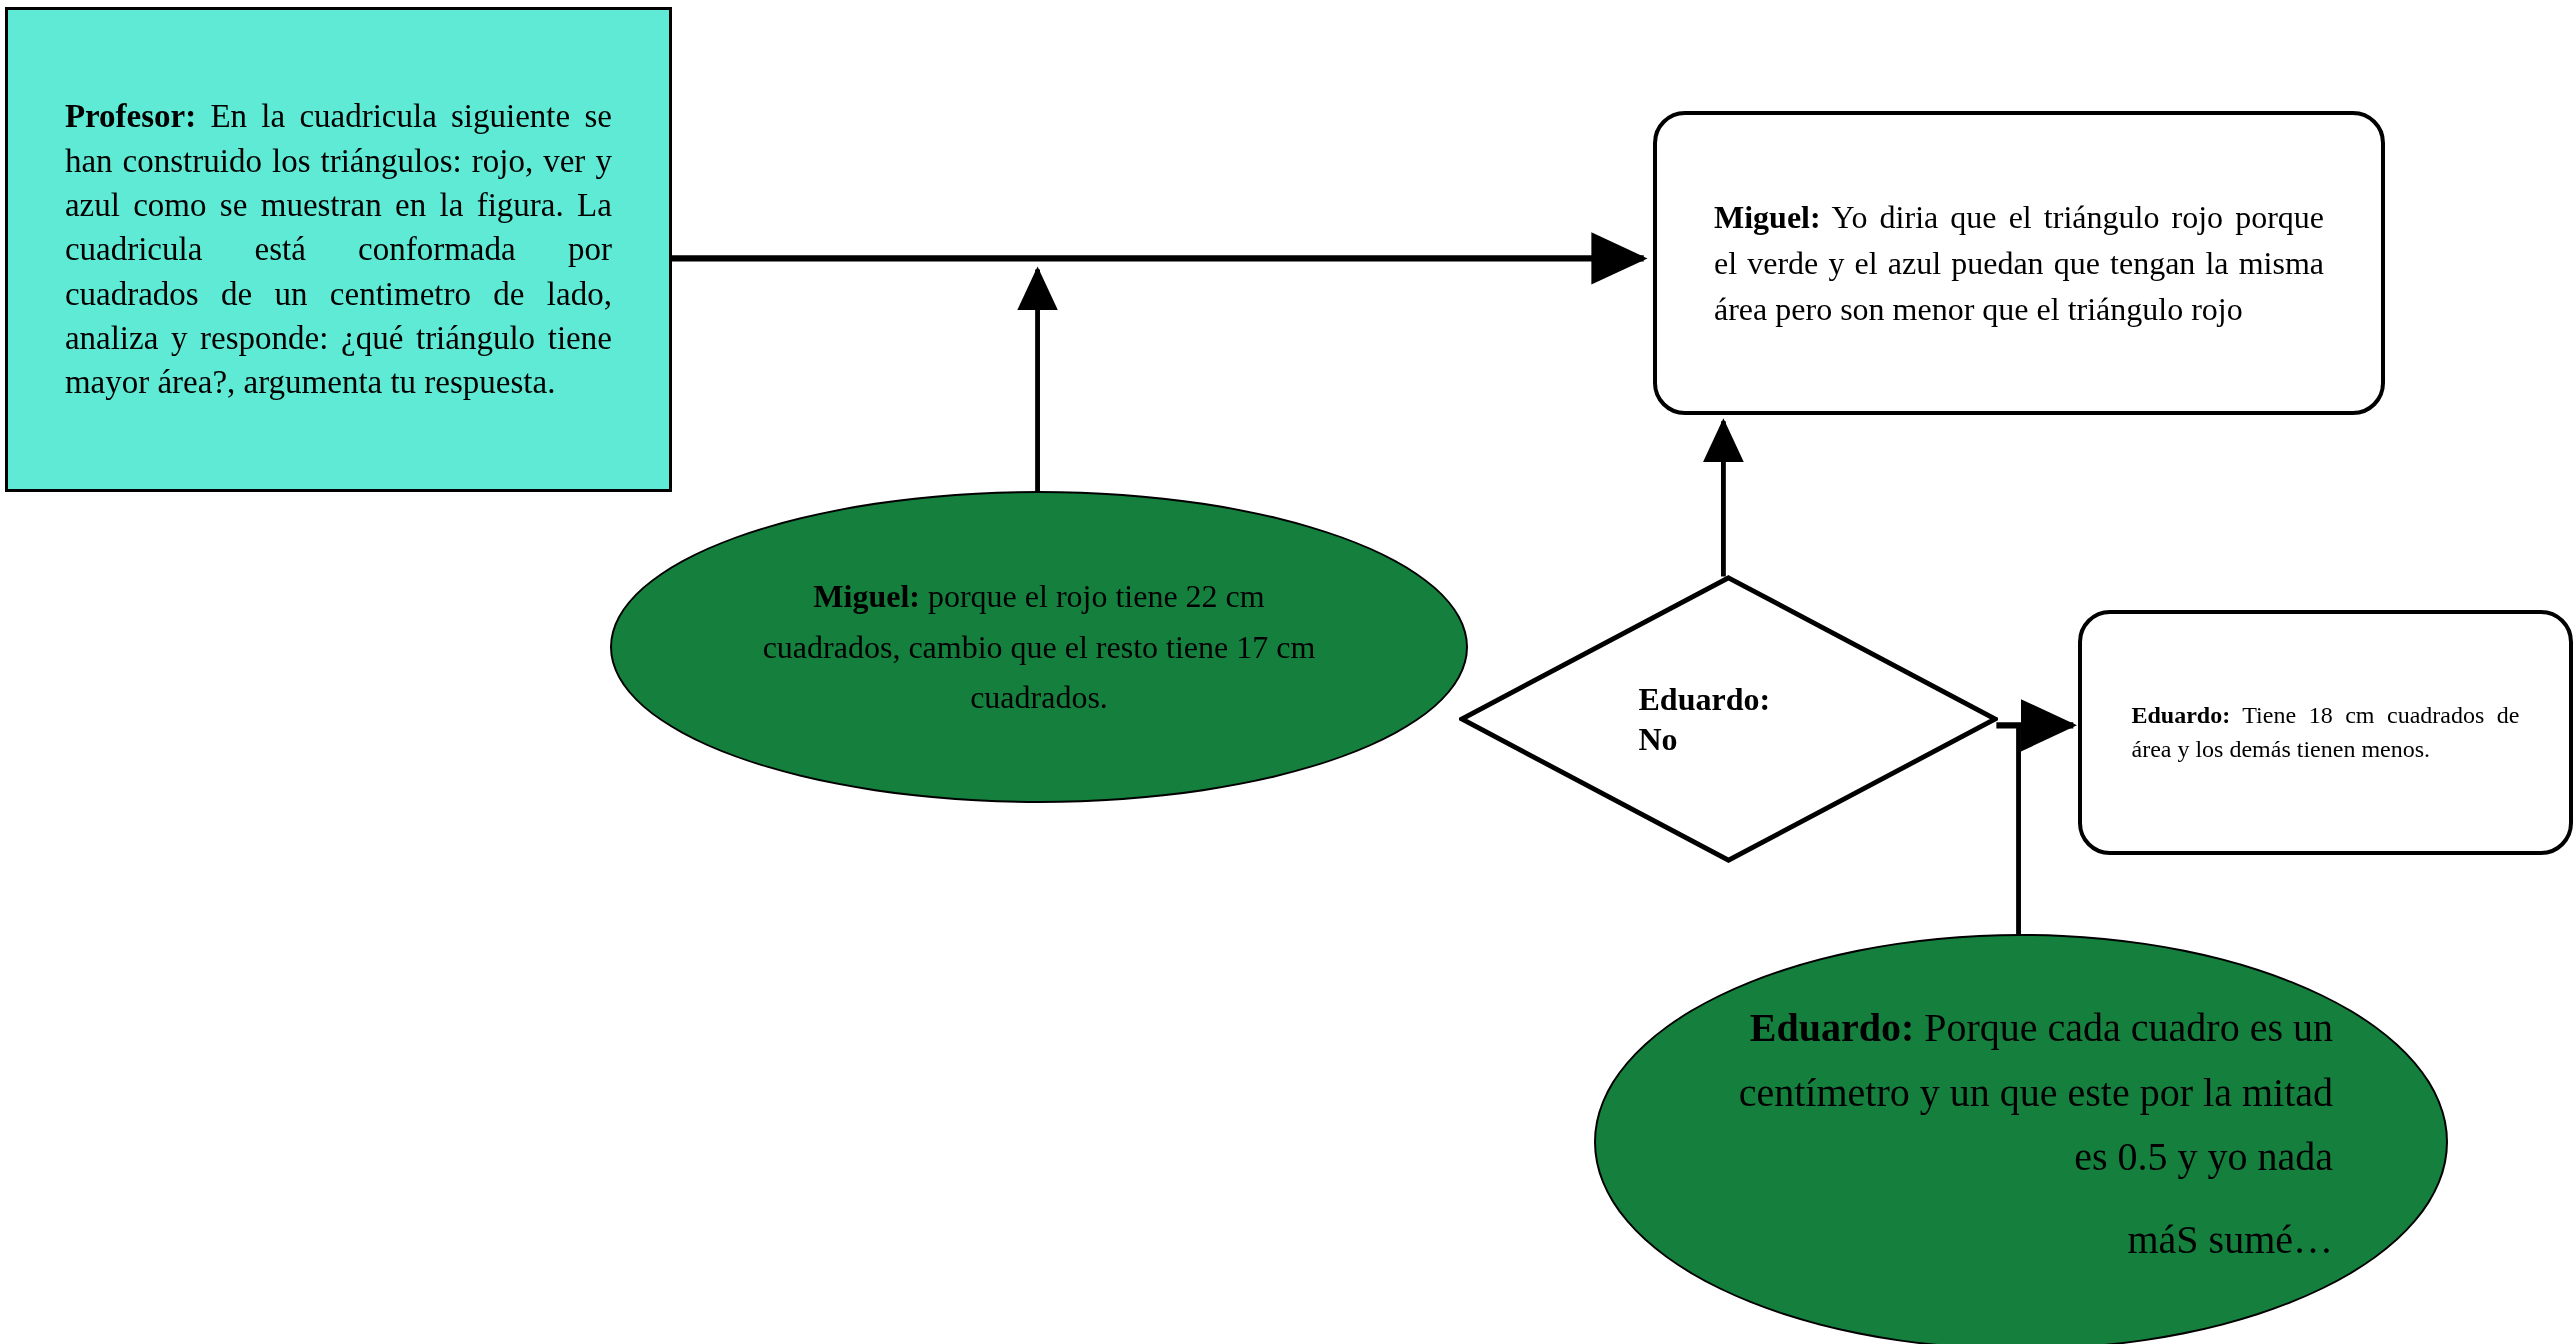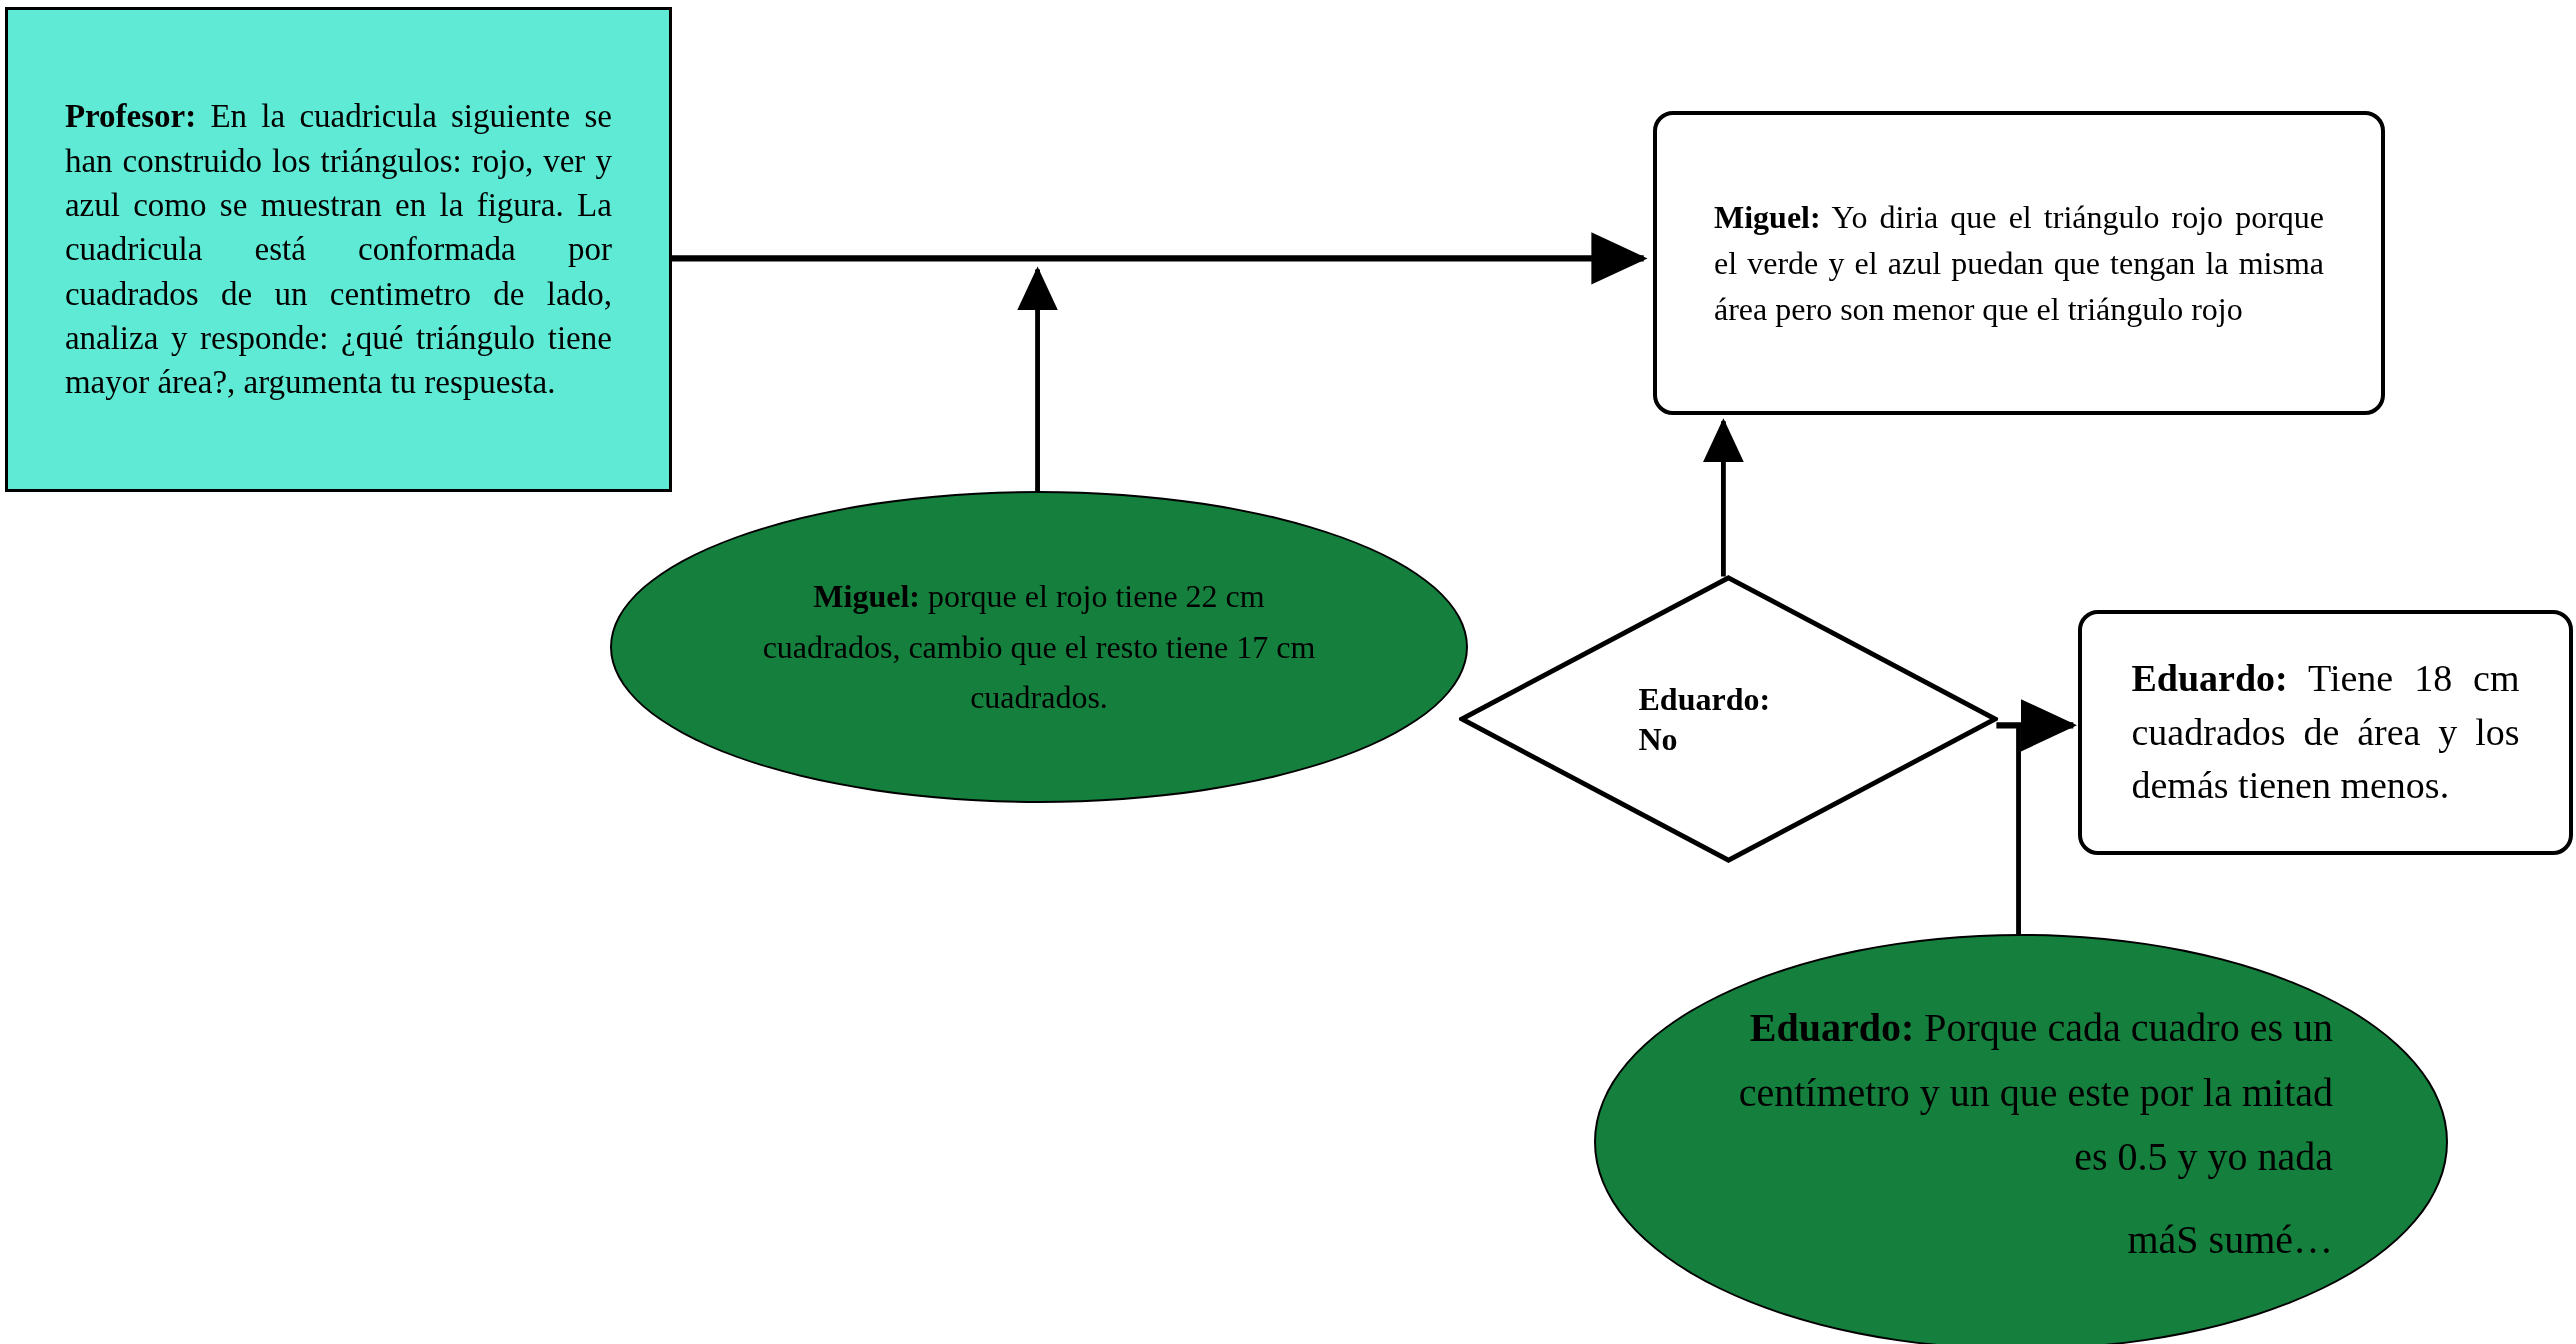--- a/index.html
+++ b/index.html
@@ -32,21 +32,21 @@
     align-items: center;
     justify-content: center;
   }
 
   .rect-sharp {
     border: 3.5px solid #000000;
     background: #5eead4;
   }
   .rect-round {
     border: 4.2px solid #000000;
-    border-radius: 20px;
+    border-radius: 32px;
     background: #ffffff;
   }
 
   .node-text {
     font-size: 32px;
     line-height: 1.34;
     color: #000000;
   }
   .node-text b { font-weight: bold; }
 
@@ -69,21 +69,21 @@
     font-size: 32px;
     line-height: 1.44;
   }
 
   
   #eduardo-answer-node { left: 2078px; top: 610px; width: 495px; height: 245px; }
   #eduardo-answer-node .node-text {
     width: 388px;
     text-align: justify;
     text-justify: inter-word;
-    font-size: 38px;
+    font-size: 24px;
     line-height: 1.41;
   }
 
   
   .ellipse {
     border: 2.8px solid #000000;
     border-radius: 50%;
     background: #15803d;
   }
   #miguel-reason-node { left: 610px; top: 491px; width: 858px; height: 312px; }

